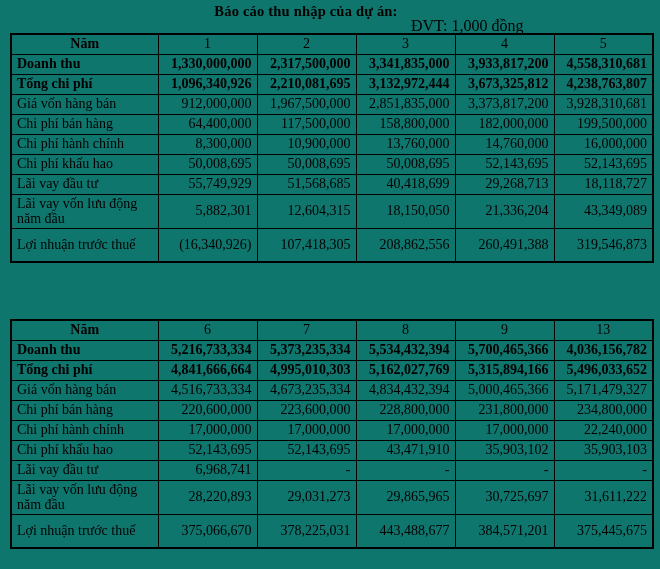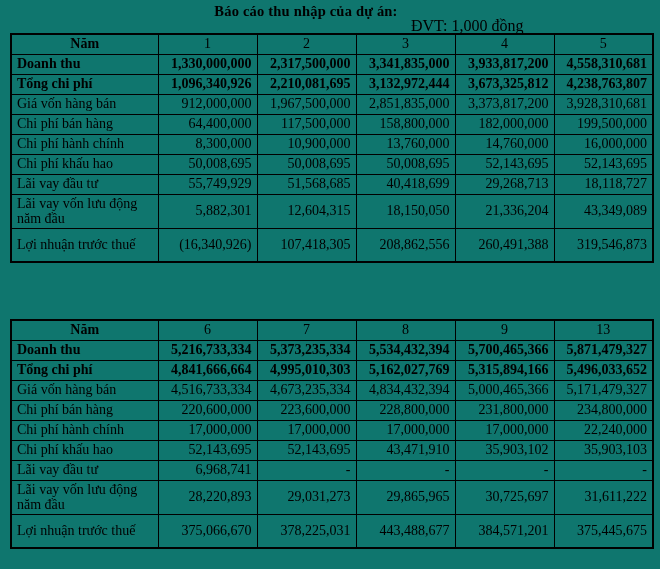--- a/index.html
+++ b/index.html
@@ -191,21 +191,21 @@
           <th class="year">13</th>
         </tr>
       </thead>
       <tbody>
         <tr class="bold-all">
           <td class="lbl">Doanh thu</td>
           <td class="val">5,216,733,334</td>
           <td class="val">5,373,235,334</td>
           <td class="val">5,534,432,394</td>
           <td class="val">5,700,465,366</td>
-          <td class="val">5,871,479,327</td>
+          <td class="val">4,036,156,782</td>
         </tr>
         <tr class="bold-all">
           <td class="lbl">Tổng chi phí</td>
           <td class="val">4,841,666,664</td>
           <td class="val">4,995,010,303</td>
           <td class="val">5,162,027,769</td>
           <td class="val">5,315,894,166</td>
           <td class="val">5,496,033,652</td>
         </tr>
         <tr>

